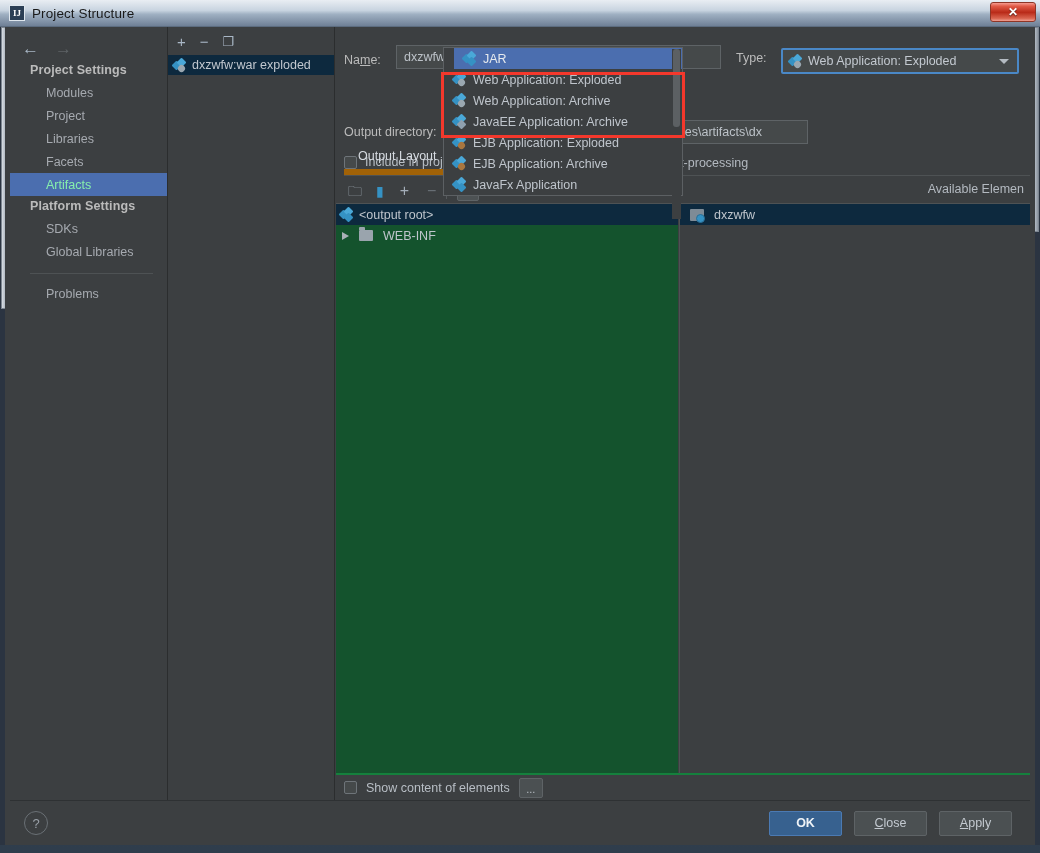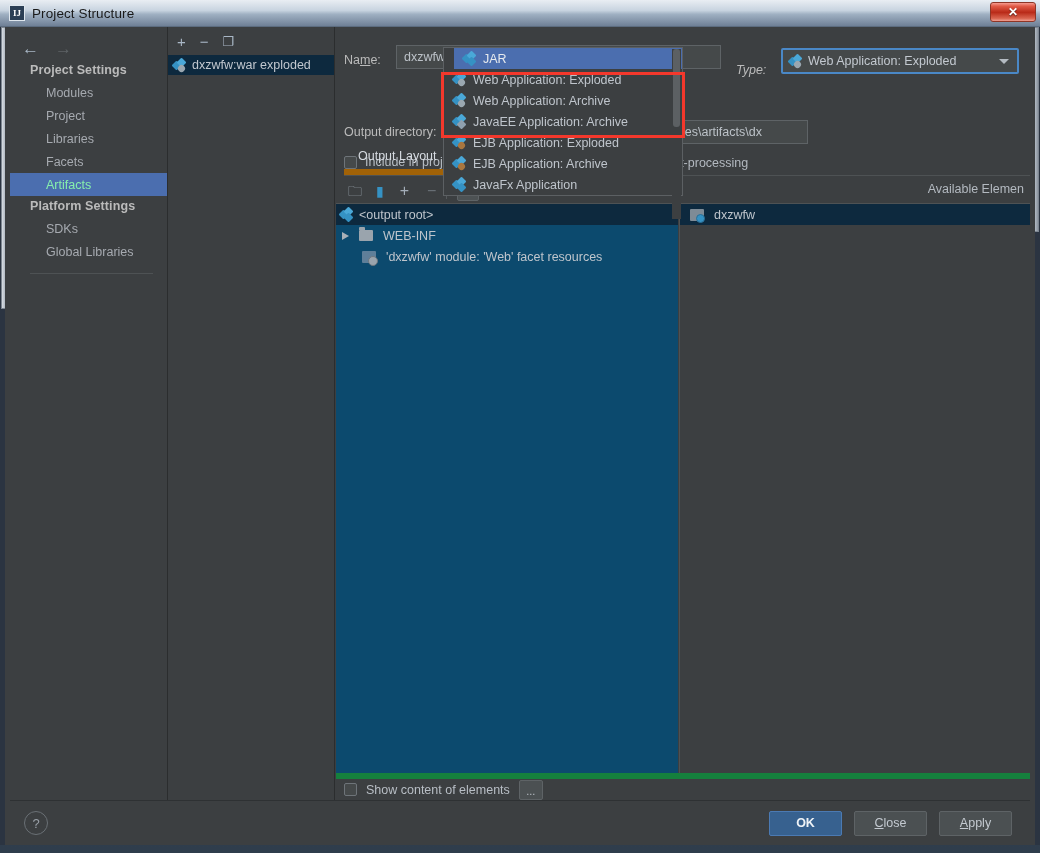--- a/index.html
+++ b/index.html
@@ -207,21 +207,21 @@
   }
   .lt-dim { color: #6a7177; }
   #avail-label {
     position: absolute; right: 6px; top: 155px;
     font-size: 12.5px; color: #b3b9c0; white-space: nowrap;
   }
 
   
   #tree-panel {
     position: absolute; left: 0px; top: 176px; width: 342px; height: 570px;
-    background: #0c4a6e; border-top: 1px solid #4e5254;
+    background: #14532d; border-top: 1px solid #4e5254;
   }
   .tree-row {
     height: 21px; display: flex; align-items: center; gap: 6px;
     font-size: 12.5px; color: #bfc5cc; cursor: pointer;
   }
   .tree-row.sel { background: #0d293e; }
   .tw {
     width: 0; height: 0; border-top: 4.5px solid transparent;
     border-bottom: 4.5px solid transparent; border-left: 7px solid #a9b0b7;
     flex: none; margin-left: 2px;
@@ -249,21 +249,21 @@
   .avail-row {
     height: 21px; display: flex; align-items: center; gap: 6px;
     padding-left: 10px; font-size: 12.5px; color: #bfc5cc;
     background: #0d293e; cursor: pointer;
   }
 
   
   #bottom-strip {
     position: absolute; left: 0; top: 746px; width: 694px; height: 27px;
     display: flex; align-items: center; gap: 9px; padding-left: 8px;
-    border-top: 6px solid #15803d;
+    border-top: 2px solid #15803d;
   }
   .cb {
     width: 13px; height: 13px; background: #45494a;
     border: 1px solid #6e7479; flex: none; cursor: pointer; border-radius: 2px;
   }
   .cb-label { font-size: 12.5px; color: #b8bec5; }
   .dots-btn {
     width: 24px; height: 20px; background: #4b5052; border: 1px solid #5e6366;
     border-radius: 2px; color: #b8bec5; font-size: 11px;
     display: flex; align-items: flex-end; justify-content: center;
@@ -336,20 +336,21 @@
     <div class="nav-item">Project</div>
     <div class="nav-item">Libraries</div>
     <div class="nav-item">Facets</div>
     <div class="nav-item selected">Artifacts</div>
 
     <div class="nav-group-title">Platform Settings</div>
     <div class="nav-item">SDKs</div>
     <div class="nav-item">Global Libraries</div>
 
     <div class="nav-sep"></div>
+    <div class="nav-item">Problems</div>
   </div>
 
   <div id="artifacts">
     <div class="art-toolbar">
       <span class="tb-ico">+</span>
       <span class="tb-ico">−</span>
       <span class="tb-ico copy">❐</span>
     </div>
     <div class="art-row">
       <span class="gem web">
@@ -361,21 +362,21 @@
     </div>
   </div>
 
   <div id="main">
 
     <div class="field-row" style="position:absolute;left:8px;top:21px;">
       <span class="field-label"><span>Na</span><span class="u">m</span><span>e:</span></span>
     </div>
     <div class="txt-input" style="position:absolute;left:60px;top:18px;width:325px;">dxzwfw:war exploded</div>
 
-    <span class="field-label" style="position:absolute;left:400px;top:36px;font-style:italic;">Type:</span>
+    <span class="field-label" style="position:absolute;left:400px;top:24px;">Type:</span>
 
     <div id="type-combo">
       <span class="gem web">
           <i></i>
           <i></i>
           <i></i>
         </span>
       <span>Web Application: Exploded</span>
       <span class="caret"></span>
     </div>
@@ -415,24 +416,20 @@
             <i></i>
             <i></i>
           </span>
         <span>&lt;output root&gt;</span>
       </div>
       <div class="tree-row" style="padding-left:4px">
         <span class="tw"></span>
         <span class="folder" style="margin-left:4px"></span>
         <span style="margin-left:4px">WEB-INF</span>
       </div>
-      <div class="tree-row" style="padding-left:26px">
-        <span class="facetfolder"></span>
-        <span style="margin-left:4px">'dxzwfw' module: 'Web' facet resources</span>
-      </div>
     </div>
 
     <div id="avail-panel">
       <div class="avail-row">
         <span class="modfolder"></span>
         <span style="margin-left:4px">dxzwfw</span>
       </div>
     </div>
 
     <div id="bottom-strip">

